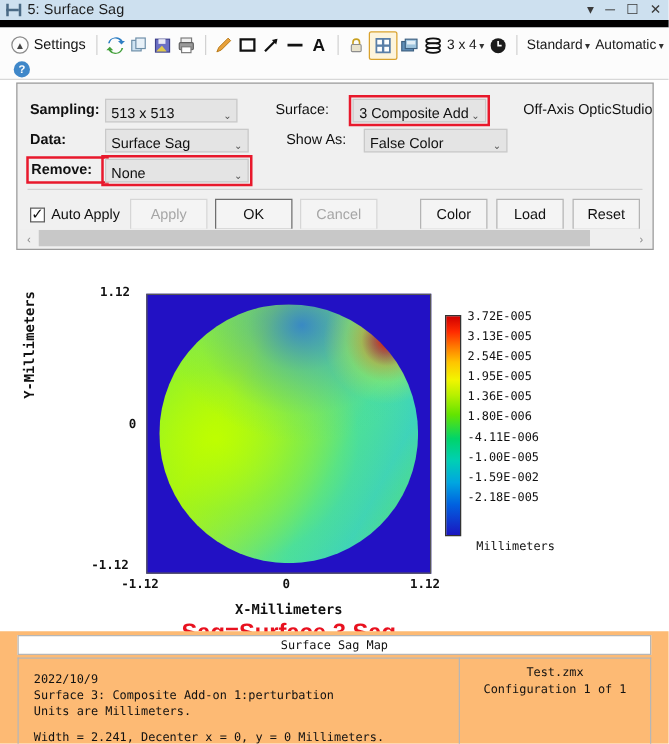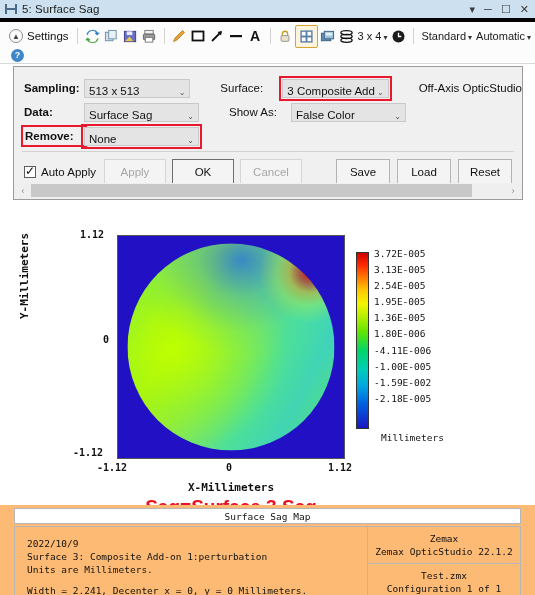--- a/index.html
+++ b/index.html
@@ -8,21 +8,21 @@
     width:535px; height:595px;
     font-family:"Liberation Sans", sans-serif;
     background:#ffffff;
     overflow:hidden;
     position:relative;
   }
 
   
   .titlebar {
     height:22px; background:#cde0ef;
-    border-bottom:4px solid #000000;
+    border-bottom:6px solid #000000;
     display:flex; align-items:center;
     padding:0 6px 0 4px;
     position:relative;
   }
   .pin-icon { width:14px; height:14px; position:relative; margin-right:4px; flex:none; }
   .pin-icon::before{content:""; position:absolute; left:1px; top:2px; width:2px; height:10px; background:#4a6a85;}
   .pin-icon::after{content:""; position:absolute; left:1px; top:6px; width:10px; height:2px; background:#4a6a85;}
   .pin-icon i{position:absolute; right:1px; top:2px; width:2px; height:10px; background:#4a6a85;}
   .title-text { font-size:11.5px; color:#1c1c1c; letter-spacing:0.1px; }
   .win-ctrls { margin-left:auto; display:flex; align-items:center; gap:9px; color:#3a3a3a; }
@@ -356,21 +356,21 @@
 
   <div class="btn-row">
     <span class="chk-wrap">
       <span class="chk"></span>
       <span class="chk-lbl">Auto Apply</span>
     </span>
     <span class="btn disabled">Apply</span>
     <span class="btn strong">OK</span>
     <span class="btn disabled">Cancel</span>
     <span class="btn-right">
-      <span class="btn">Save</span>
+      <span class="btn">Color</span>
       <span class="btn">Load</span>
       <span class="btn">Reset</span>
     </span>
   </div>
 
   <div class="hscroll">
     <span class="hs-arrow">‹</span>
     <span class="hs-track">
         <span class="hs-thumb"></span>
       </span>
@@ -417,22 +417,18 @@
     <span>Surface Sag Map</span>
   </div>
   <div class="fleft">
     <div>2022/10/9</div>
     <div>Surface 3: Composite Add-on 1:perturbation</div>
     <div>Units are Millimeters.</div>
     <div class="gap"></div>
     <div>Width = 2.241, Decenter x = 0, y = 0 Millimeters.</div>
   </div>
   <div class="fright">
-    <div class="frtop">
-      <div class="l">Zemax</div>
-      <div class="l">Zemax OpticStudio 22.1.2</div>
-    </div>
     <div class="frbot">
       <div class="l">Test.zmx</div>
       <div class="l">Configuration 1 of 1</div>
     </div>
   </div>
 </div>
 
 </body></html>

